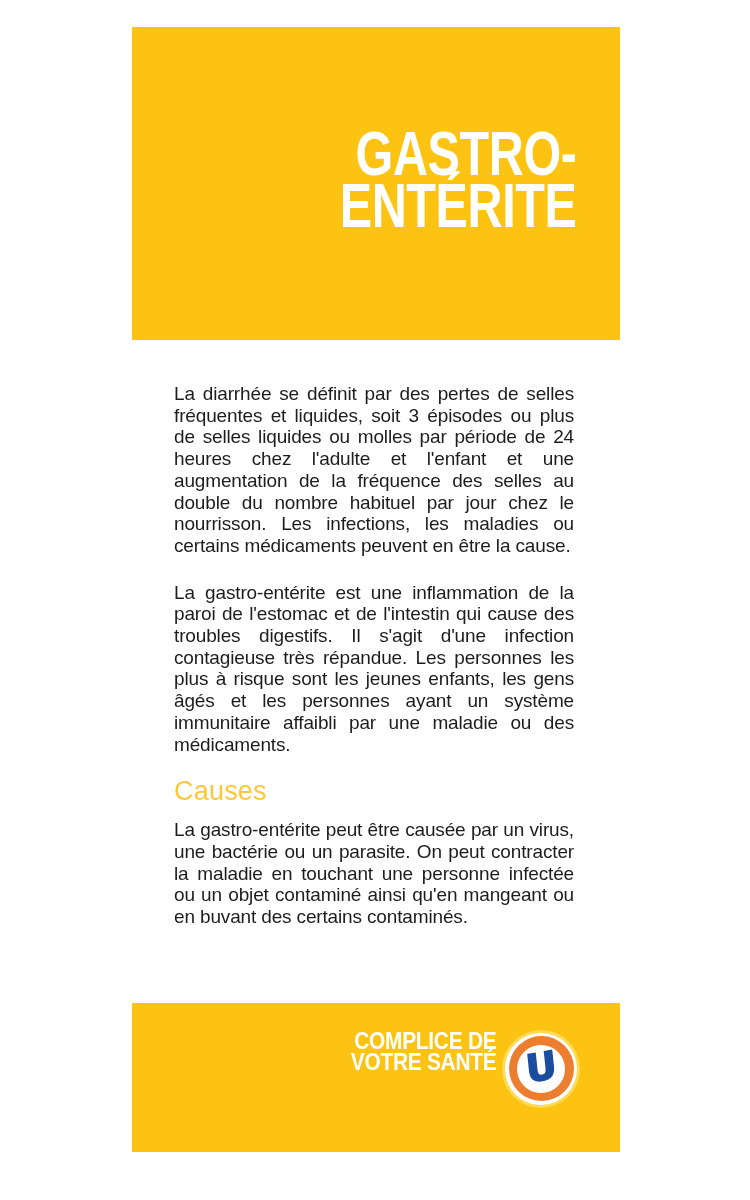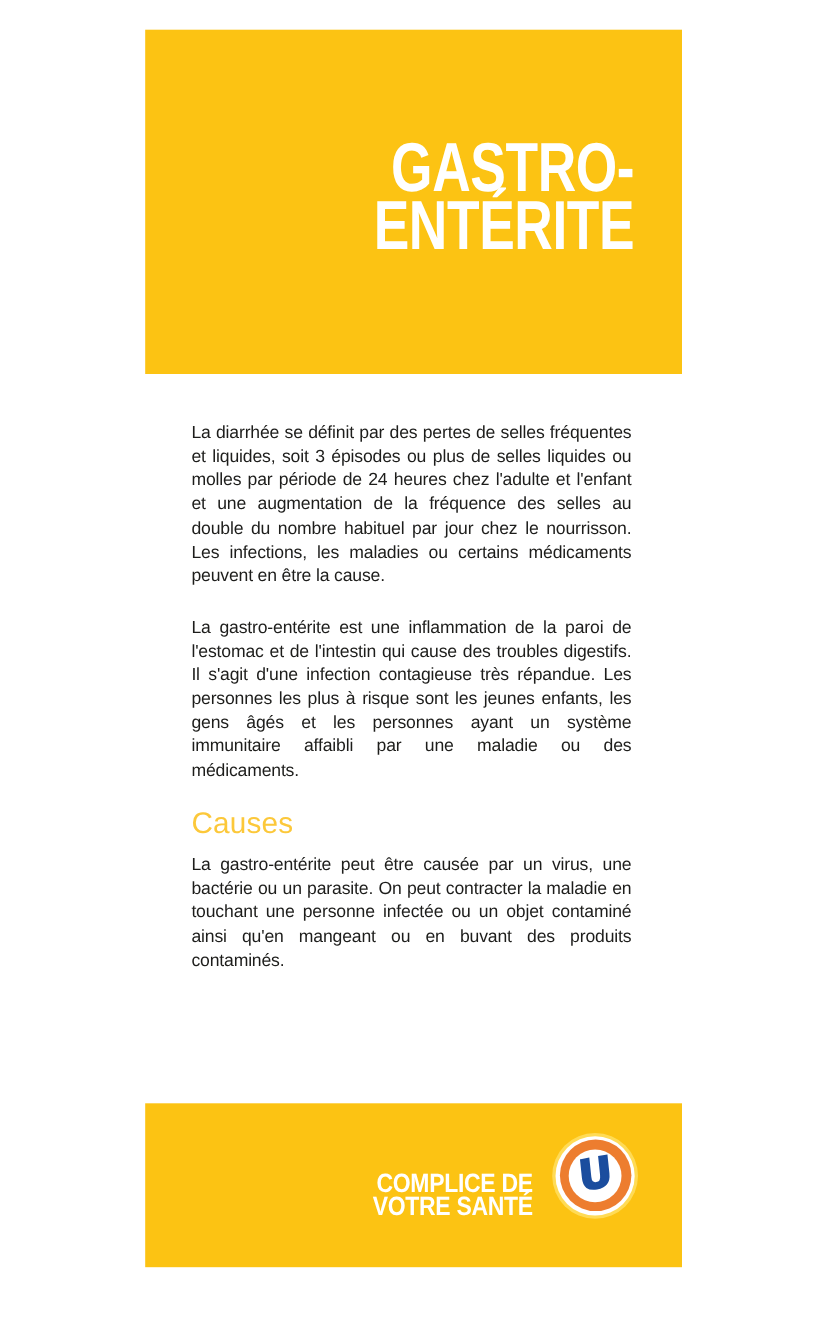--- a/index.html
+++ b/index.html
@@ -49,21 +49,21 @@
   .hero-title span { display: block; }
 
   
   .content {
     position: absolute;
     left: 174px;
     top: 383px;
     width: 400px;
   }
   .body-par {
-    font-size: 16px;
+    font-size: 19px;
     line-height: 21.7px;
     letter-spacing: -0.15px;
     text-align: justify;
     color: var(--text-black);
     margin-bottom: 25px;
   }
   .section-heading {
     color: var(--heading-yellow);
     font-size: 27px;
     font-weight: normal;
@@ -81,22 +81,22 @@
     height: 149px;
     background: var(--brand-yellow);
     display: flex;
     align-items: center;
     justify-content: flex-end;
     gap: 18px;
     padding-right: 40px;
   }
   .footer-inner {
     display: flex;
-    align-items: flex-end;
-    gap: 18px;
+    align-items: flex-start;
+    gap: 6px;
     transform: translateY(-9px);
   }
   .tagline {
     text-align: right;
     color: var(--white);
     font-weight: bold;
     font-size: 24px;
     line-height: 21px;
     letter-spacing: -0.3px;
     transform: scaleX(0.87);
@@ -149,21 +149,21 @@
     <h1 class="hero-title">
       <span>GASTRO-</span>
       <span>ENTÉRITE</span>
     </h1>
   </header>
 
   <main class="content">
     <p class="body-par">La diarrhée se définit par des pertes de selles fréquentes et liquides, soit 3 épisodes ou plus de selles liquides ou molles par période de 24 heures chez l'adulte et l'enfant et une augmentation de la fréquence des selles au double du nombre habituel par jour chez le nourrisson. Les infections, les maladies ou certains médicaments peuvent en être la cause.</p>
     <p class="body-par">La gastro-entérite est une inflammation de la paroi de l'estomac et de l'intestin qui cause des troubles digestifs. Il s'agit d'une infection contagieuse très répandue. Les personnes les plus à risque sont les jeunes enfants, les gens âgés et les personnes ayant un système immunitaire affaibli par une maladie ou des médicaments.</p>
     <h2 class="section-heading">Causes</h2>
-    <p class="body-par">La gastro-entérite peut être causée par un virus, une bactérie ou un parasite. On peut contracter la maladie en touchant une personne infectée ou un objet contaminé ainsi qu'en mangeant ou en buvant des produits contaminés.</p>
+    <p class="body-par">La gastro-entérite peut être causée par un virus, une bactérie ou un parasite. On peut contracter la maladie en touchant une personne infectée ou un objet contaminé ainsi qu'en mangeant ou en buvant des certains contaminés.</p>
   </main>
 
   <footer class="footer">
     <div class="footer-inner">
       <div class="tagline">
         <span>COMPLICE DE</span>
         <span>VOTRE SANTÉ</span>
       </div>
       <div class="u-logo">
         <div class="u-ring-white">

